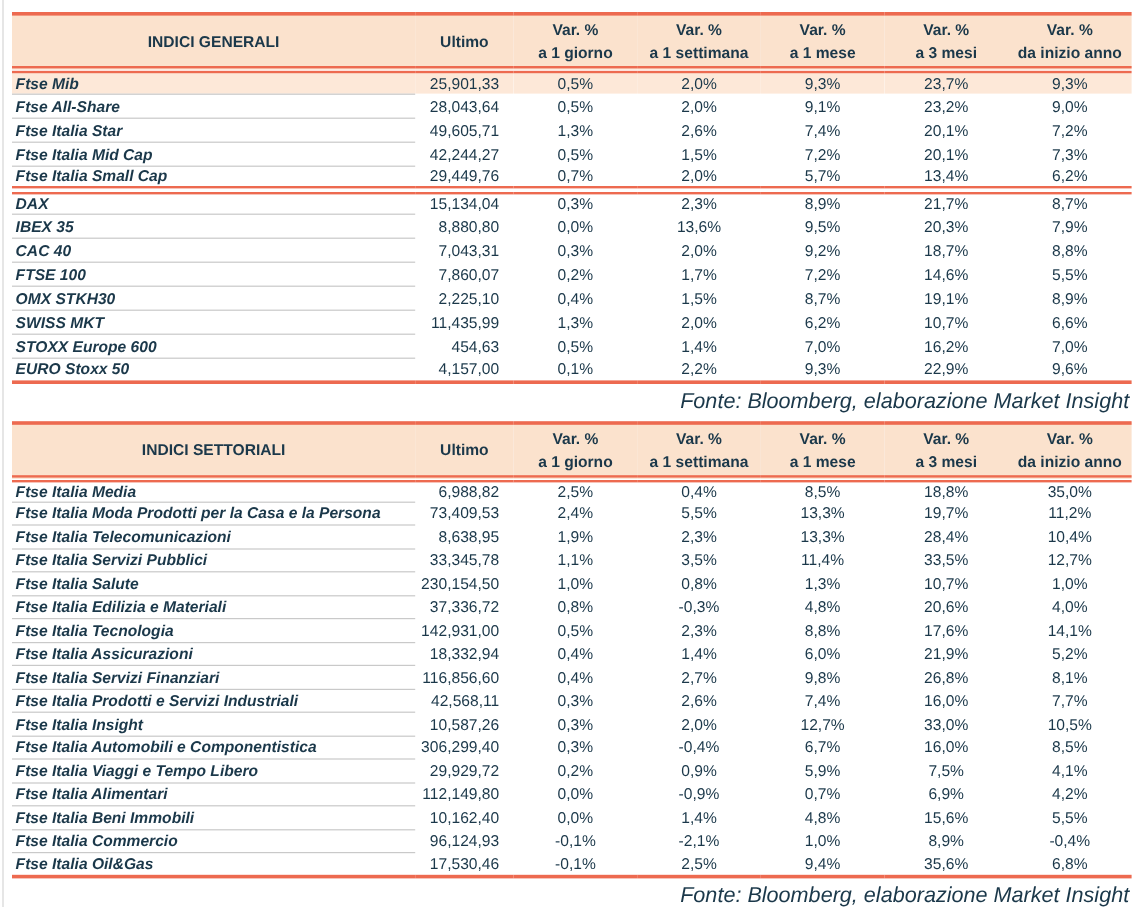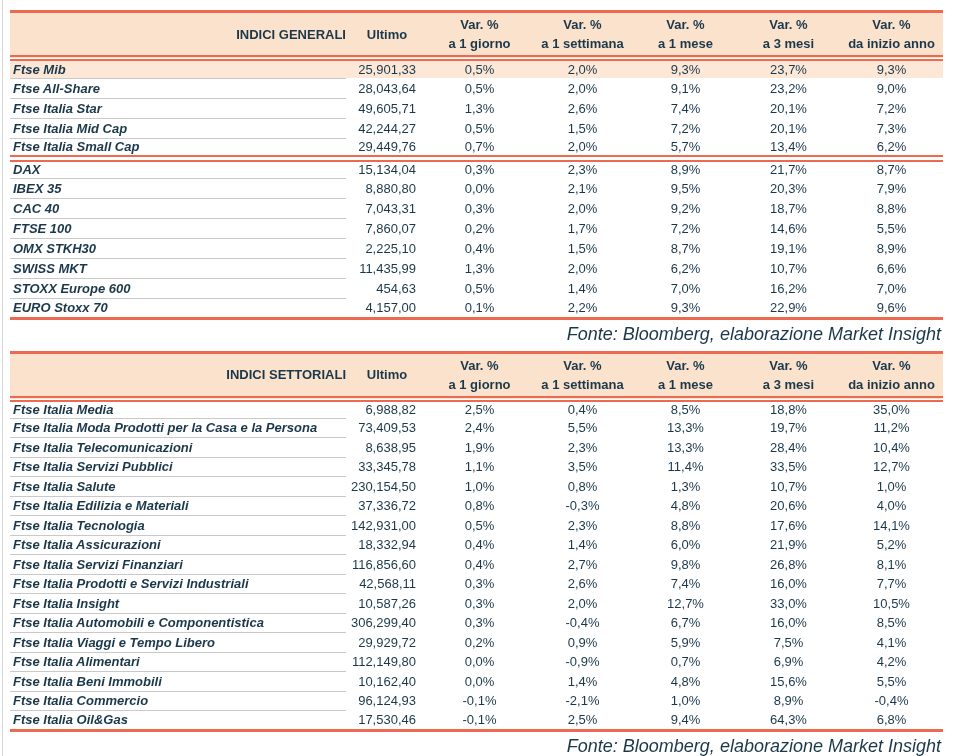--- a/index.html
+++ b/index.html
@@ -27,21 +27,21 @@
   col.c-ultimo{width:82px;}
   col.c-pct{width:103px;}
   thead th{
     background:var(--peach);
     border-top:3px solid var(--red);
     border-bottom:6px double var(--red);
     font-size:13px;font-weight:bold;color:var(--ink);
     height:44px;vertical-align:middle;padding:2px 0;
   }
   thead th .hl1,thead th .hl2{line-height:19px;text-align:center;}
-  th.h-name{text-align:right;}
+  th.h-name{text-align:center;}
   th.h-ultimo{text-align:center;}
   tbody td{
     font-size:13px;height:20px;vertical-align:middle;
     white-space:nowrap;overflow:hidden;
   }
   .t2 tbody td{height:19.5px;}
   td.name{
     font-weight:bold;font-style:italic;text-align:left;padding-left:3px;
     border-bottom:1px solid var(--sep);
   }
@@ -153,21 +153,21 @@
             <td class="pct d1">0,3%</td>
             <td class="pct">2,3%</td>
             <td class="pct">8,9%</td>
             <td class="pct">21,7%</td>
             <td class="pct">8,7%</td>
           </tr>
           <tr>
             <td class="name">IBEX 35</td>
             <td class="ultimo">8,880,80</td>
             <td class="pct d1">0,0%</td>
-            <td class="pct">2,1%</td>
+            <td class="pct">13,6%</td>
             <td class="pct">9,5%</td>
             <td class="pct">20,3%</td>
             <td class="pct">7,9%</td>
           </tr>
           <tr>
             <td class="name">CAC 40</td>
             <td class="ultimo">7,043,31</td>
             <td class="pct d1">0,3%</td>
             <td class="pct">2,0%</td>
             <td class="pct">9,2%</td>
@@ -204,21 +204,21 @@
           <tr>
             <td class="name">STOXX Europe 600</td>
             <td class="ultimo">454,63</td>
             <td class="pct d1">0,5%</td>
             <td class="pct">1,4%</td>
             <td class="pct">7,0%</td>
             <td class="pct">16,2%</td>
             <td class="pct">7,0%</td>
           </tr>
           <tr class="grp-last">
-            <td class="name">EURO Stoxx 70</td>
+            <td class="name">EURO Stoxx 50</td>
             <td class="ultimo">4,157,00</td>
             <td class="pct d1">0,1%</td>
             <td class="pct">2,2%</td>
             <td class="pct">9,3%</td>
             <td class="pct">22,9%</td>
             <td class="pct">9,6%</td>
           </tr>
         </tbody>
     </table>
     <div class="fonte">Fonte: Bloomberg, elaborazione Market Insight</div>
@@ -407,21 +407,21 @@
             <td class="pct">1,0%</td>
             <td class="pct">8,9%</td>
             <td class="pct">-0,4%</td>
           </tr>
           <tr class="grp-last">
             <td class="name">Ftse Italia Oil&amp;Gas</td>
             <td class="ultimo">17,530,46</td>
             <td class="pct d1">-0,1%</td>
             <td class="pct">2,5%</td>
             <td class="pct">9,4%</td>
-            <td class="pct">64,3%</td>
+            <td class="pct">35,6%</td>
             <td class="pct">6,8%</td>
           </tr>
         </tbody>
     </table>
     <div class="fonte">Fonte: Bloomberg, elaborazione Market Insight</div>
   </section>
 
 </div>
 
 </body></html>

